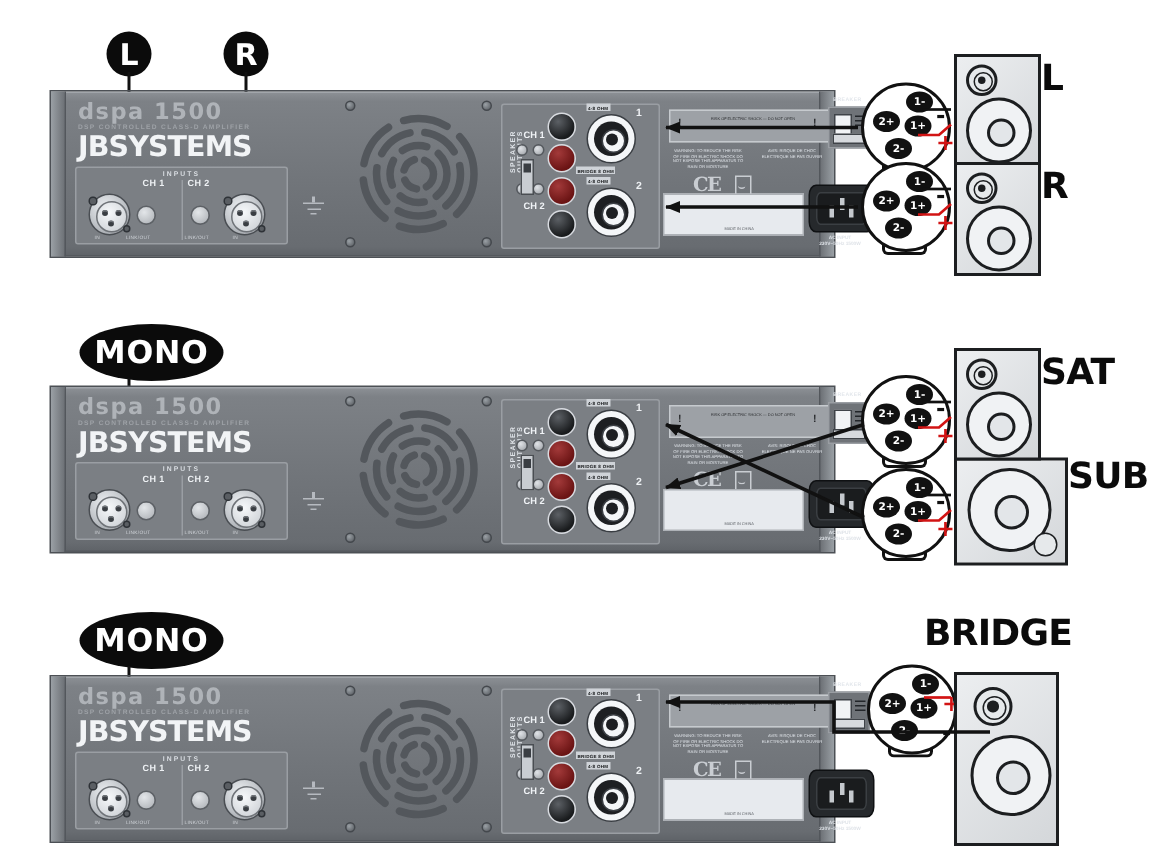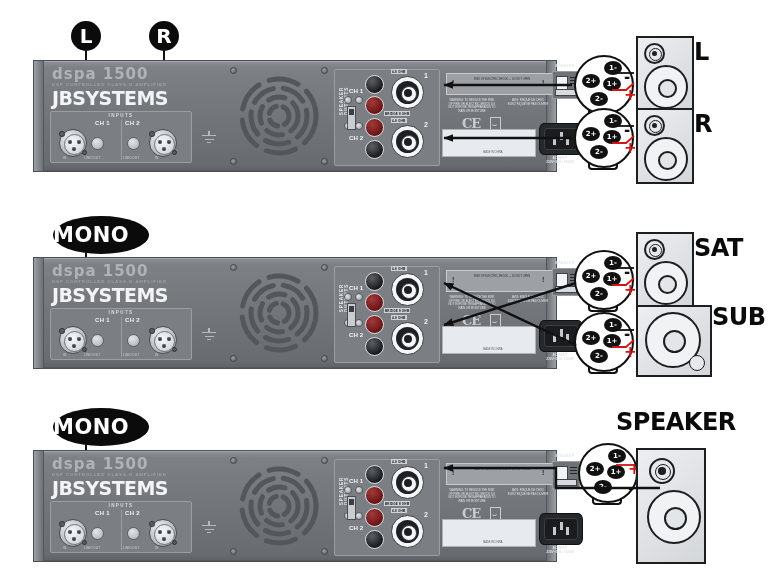--- a/index.html
+++ b/index.html
@@ -173,21 +173,21 @@
     font-size:3.2px;color:#dfe3e8;line-height:4.2px;font-weight:bold;}
 
   
   .badge-lr{
     position:absolute;width:30px;height:30px;border-radius:50%;background:#0b0b0b;
     color:#fff;font-size:20px;font-weight:bold;line-height:30px;text-align:center;
     font-family:"DejaVu Sans",sans-serif;
   }
   .badge-mono{
     position:absolute;width:96px;height:38px;border-radius:50%;background:#0b0b0b;
-    color:#fff;font-size:21px;font-weight:bold;line-height:38px;
+    color:#fff;font-size:21px;font-weight:bold;line-height:38px;text-align:center;
     letter-spacing:.5px;font-family:"DejaVu Sans",sans-serif;
   }
 
   
   .leader{position:absolute;background:#111;width:2px;}
   svg.ov{position:absolute;left:0;top:0;width:768px;height:576px;pointer-events:none;}
 
   
   .plug{position:absolute;width:60px;height:60px;}
   .plug .body{
@@ -719,21 +719,21 @@
           <div class="p p2"></div>
           <div class="p p3"></div>
         </div>
     </div>
     <div class="iecLab">
       <span>AC INPUT</span><br>
       <span>230V~50Hz 1500W</span>
     </div>
   </div>
 
-  <div class="cablabel" style="left:616px;top:408px;">SPEAKER</div>
+  <div class="cablabel" style="left:616px;top:408px;">BRIDGE</div>
   <div class="plug" style="left:578px;top:443px;">
     <div class="notch"></div>
       <div class="body"></div>
     <div class="pinlab" style="left:30px;top:6px;">1-</div>
     <div class="pinlab" style="left:8px;top:19px;">2+</div>
     <div class="pinlab" style="left:29px;top:22px;">1+</div>
     <div class="pinlab" style="left:16px;top:37px;">2-</div>
   </div>
   <div class="sign plus" style="left:628px;top:460px;">+</div>
   <div class="sign minus" style="left:628px;top:479px;">-</div>

